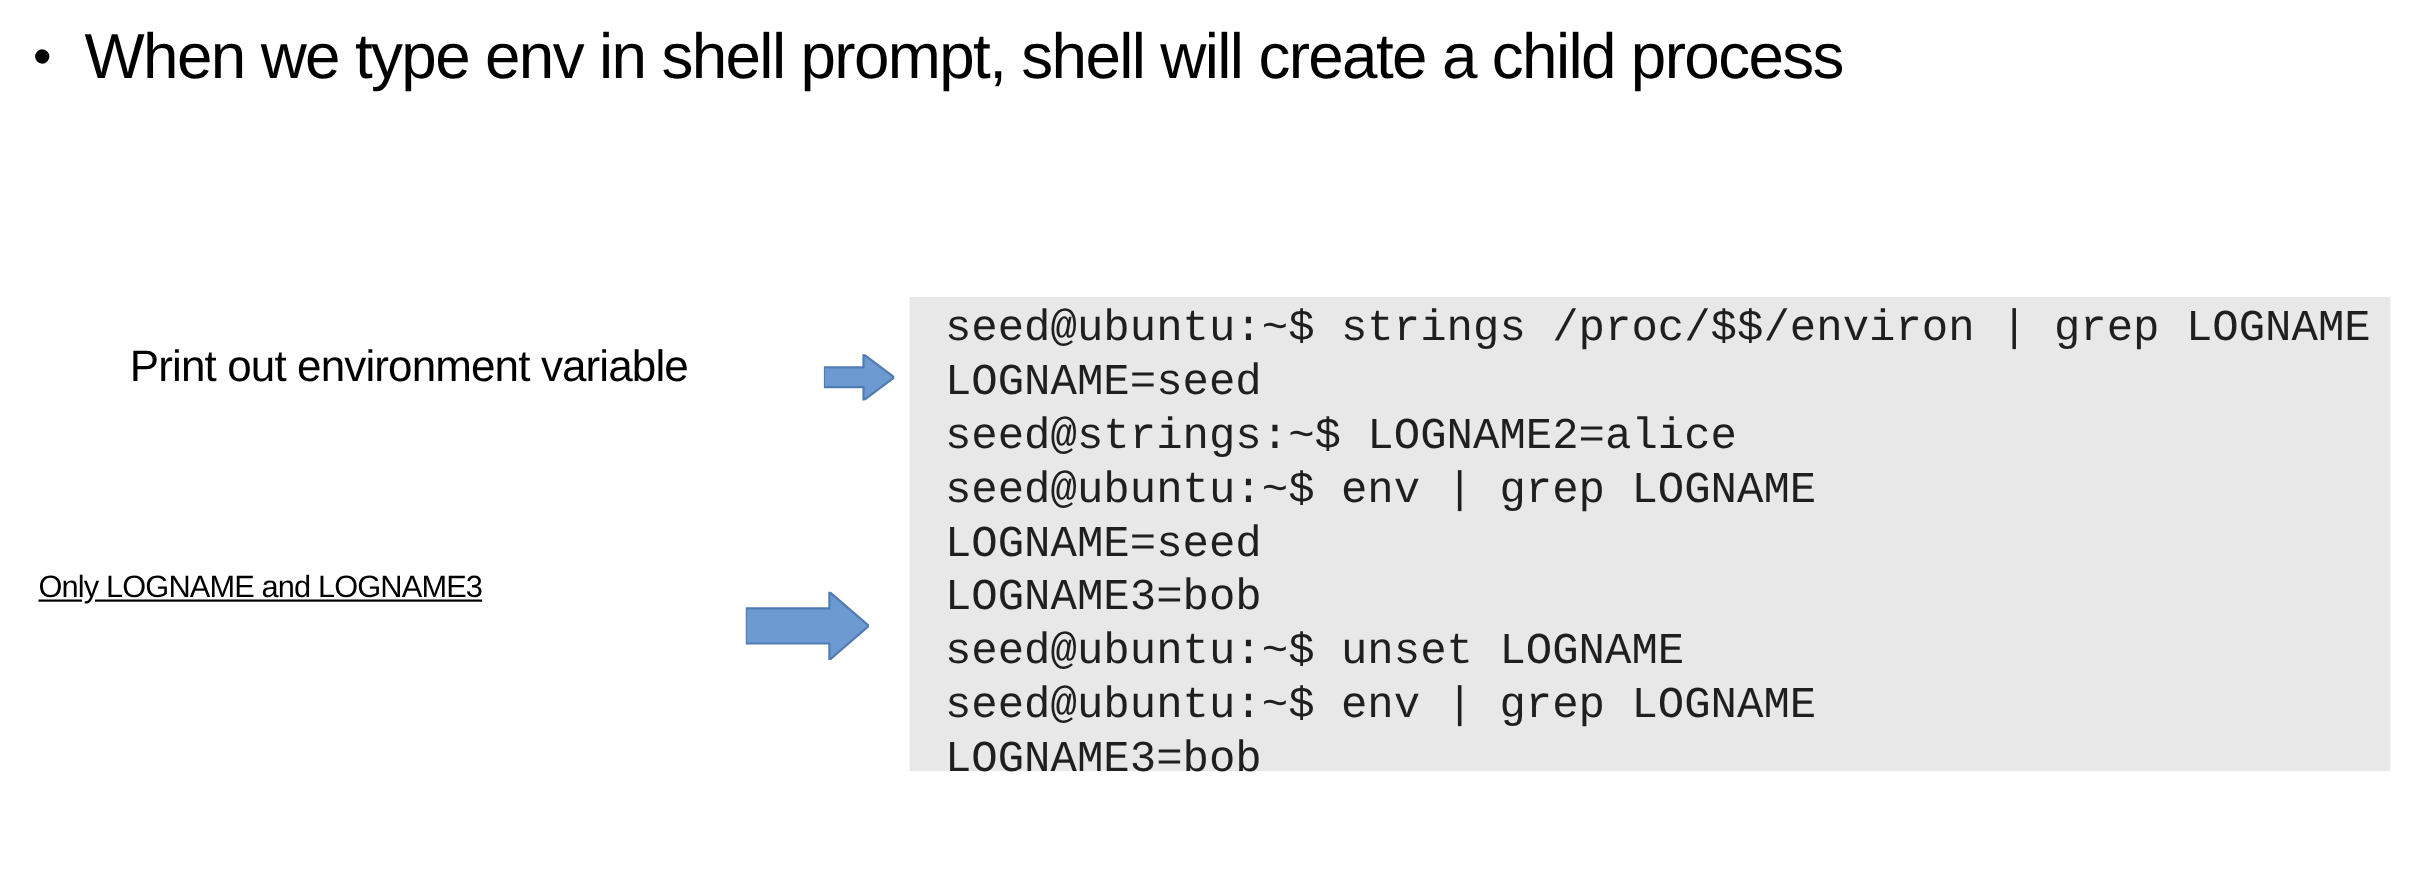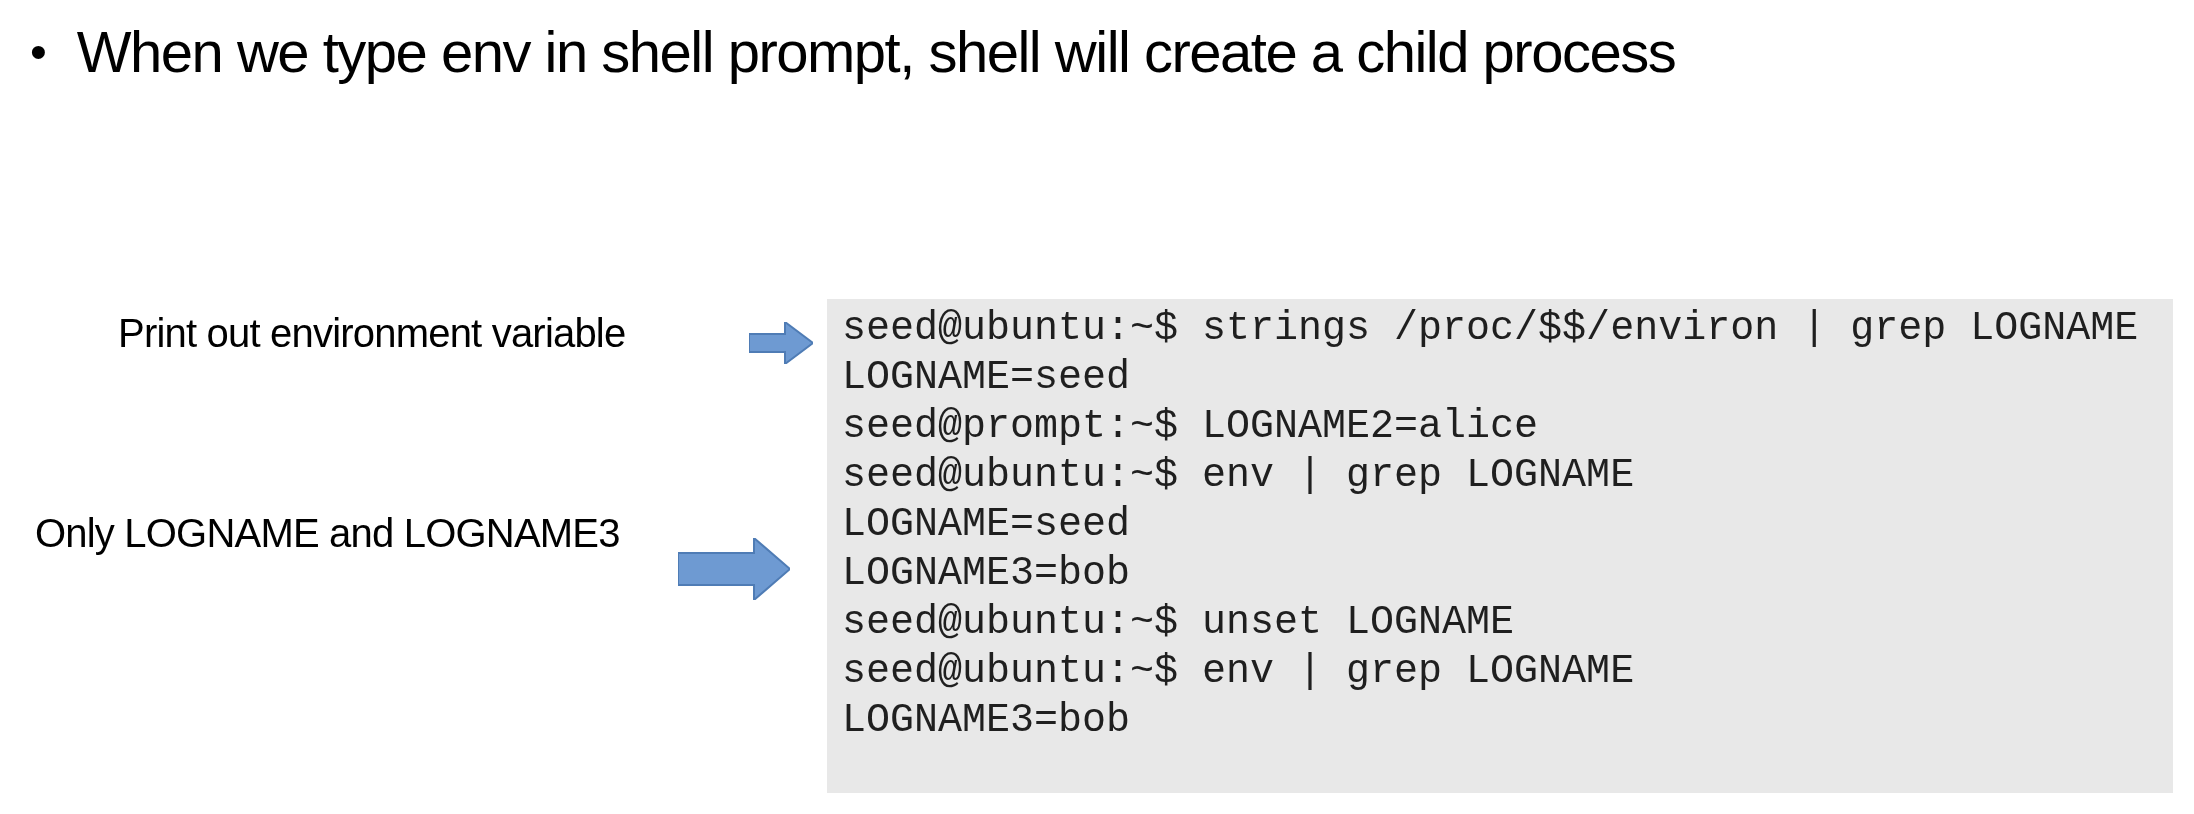--- a/index.html
+++ b/index.html
@@ -38,43 +38,43 @@
     top: 308px;
     font-size: 40px;
     letter-spacing: -0.8px;
     line-height: 50px;
     white-space: nowrap;
   }
   .label2 {
     position: absolute;
     left: 35px;
     top: 506px;
-    font-size: 40px;
+    font-size: 28px;
     letter-spacing: -0.8px;
     line-height: 55px;
     white-space: nowrap;
+    text-decoration: underline;
   }
   .arrow {
     position: absolute;
     display: block;
   }
   .arrow1 { left: 749px; top: 322px; }
   .arrow2 { left: 678px; top: 538px; }
   .terminal {
     position: absolute;
     left: 827px;
     top: 270px;
     width: 1346px;
-    height: 494px;
+    height: 431px;
     box-sizing: border-box;
-    padding: 5px 0 0 15px;
+    padding: 5px 0 0 32px;
     font-family: "Liberation Mono", "DejaVu Sans Mono", monospace;
     font-size: 40px;
     line-height: 49px;
-    margin-top: 29px;
   }
   .terminal .tline {
     white-space: pre;
   }
 </style>
 </head>
 <body style="background: rgb(255, 255, 255);">
 
 <div class="title-row">
   <span class="bullet">•</span>
@@ -93,20 +93,20 @@
 </div>
 
 <svg class="arrow arrow2" width="112" height="62" viewBox="0 0 112 62">
   <polygon points="0,15 76,15 76,0 112,31 76,62 76,47 0,47" stroke-width="2" fill="#6e9ad2"></polygon>
   <polygon points="0,15 76,15 76,0 112,31 76,62 76,47 0,47" fill="none" stroke-width="2" stroke="#4f7cb5"></polygon>
 </svg>
 
 <div class="terminal" id="terminal-block" style="background: rgb(232, 232, 232); color: rgb(31, 31, 31);">
   <div class="tline">seed@ubuntu:~$ strings /proc/$$/environ | grep LOGNAME</div>
   <div class="tline">LOGNAME=seed</div>
-  <div class="tline">seed@prompt:~$ LOGNAME2=alice</div>
+  <div class="tline">seed@strings:~$ LOGNAME2=alice</div>
   <div class="tline">seed@ubuntu:~$ env | grep LOGNAME</div>
   <div class="tline">LOGNAME=seed</div>
   <div class="tline">LOGNAME3=bob</div>
   <div class="tline">seed@ubuntu:~$ unset LOGNAME</div>
   <div class="tline">seed@ubuntu:~$ env | grep LOGNAME</div>
   <div class="tline">LOGNAME3=bob</div>
 </div>
 
 </body></html>

